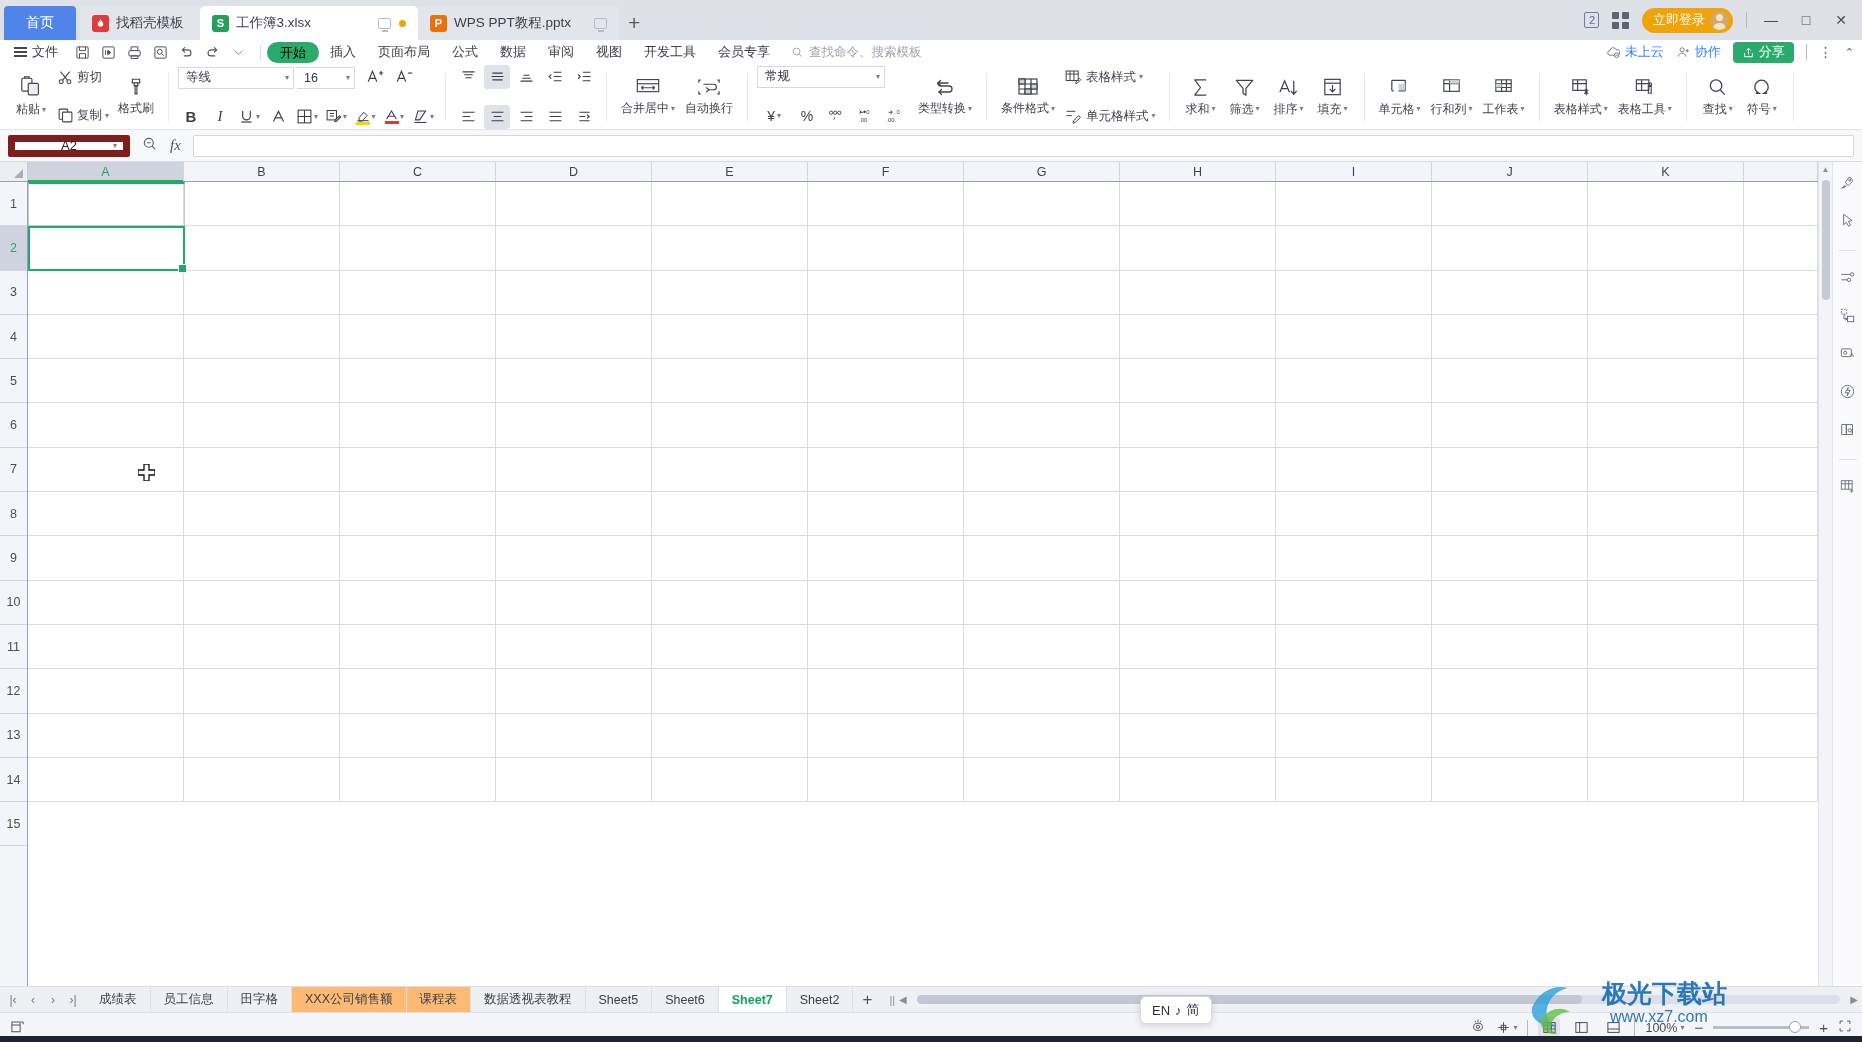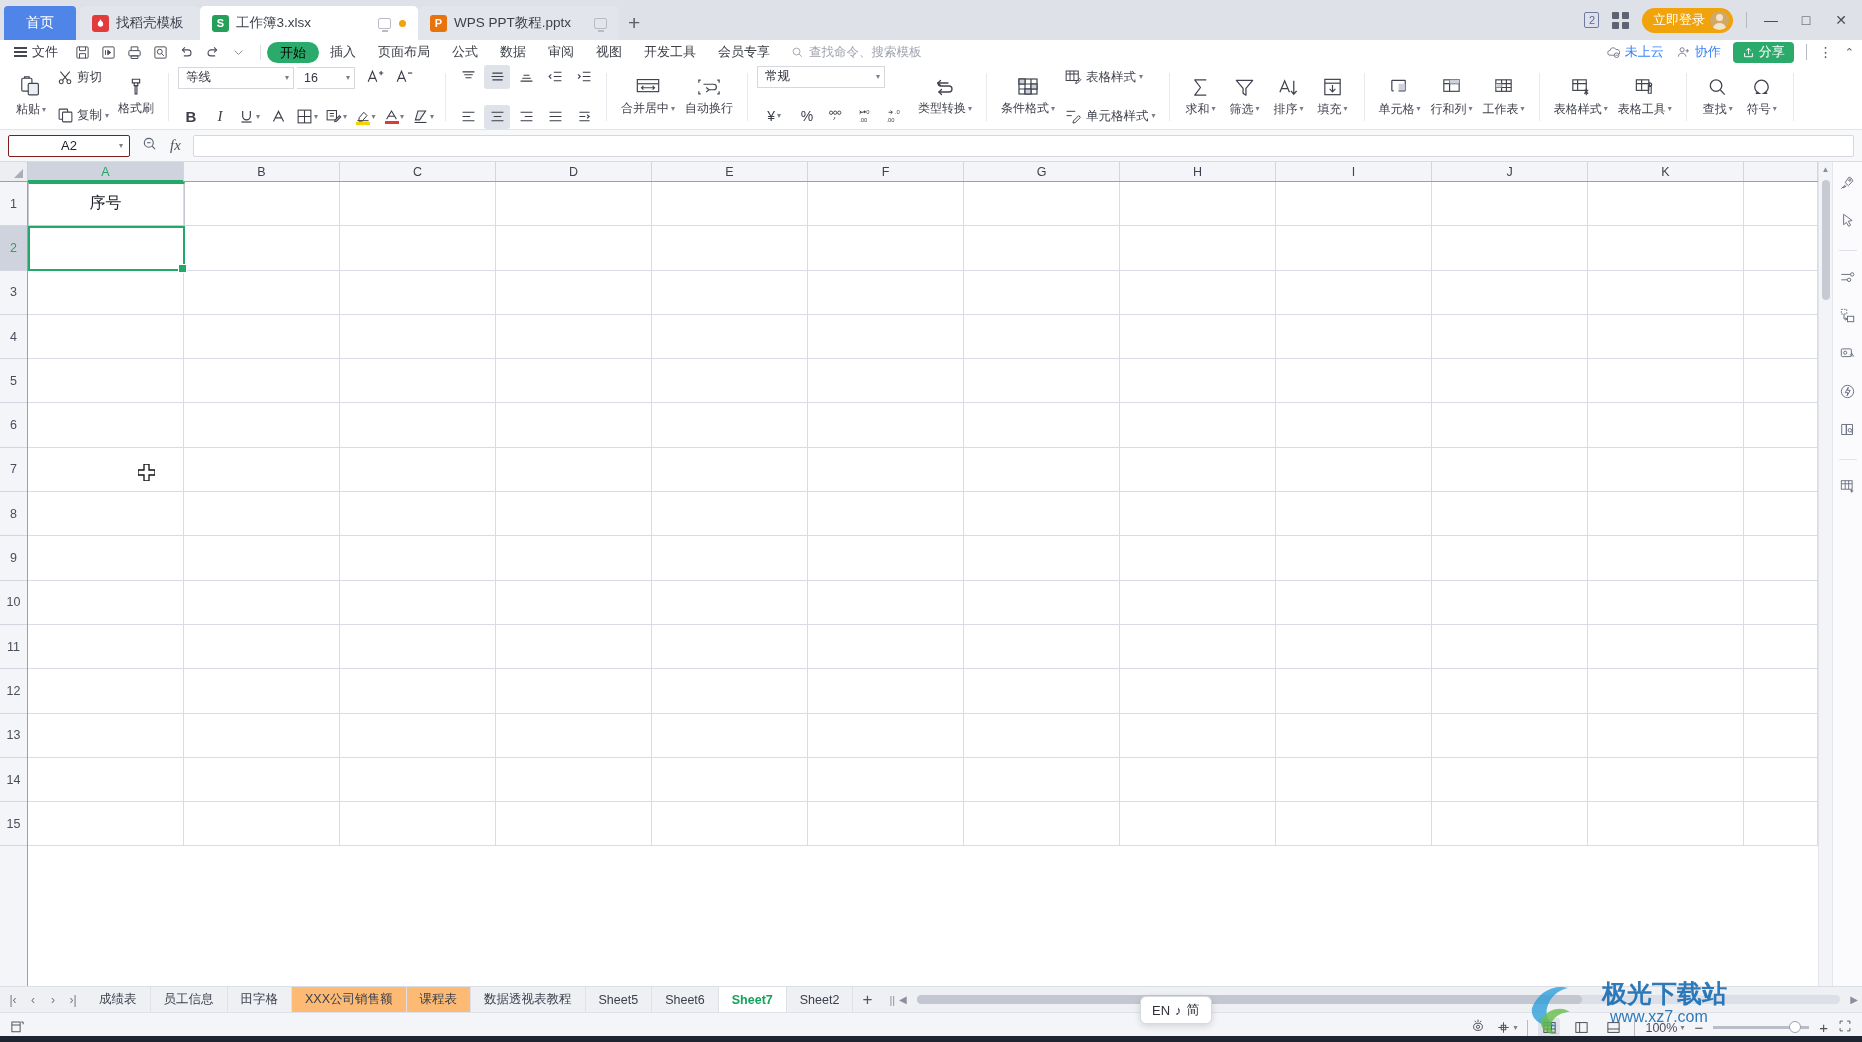--- a/index.html
+++ b/index.html
@@ -131,21 +131,21 @@
         color: #3b3e47; font-size: 14px; }
   .ib.sel { background: #dfe2e9; border-radius: 3px; }
   .ib-wide { width: 34px; height: 24px; display:flex; align-items:center; justify-content:center; gap:2px;}
 
   
   .formulabar {
     flex: 0 0 32px; background: #f7f8fa; display: flex; align-items: center;
     gap: 0; padding: 0 8px; border-bottom: 1px solid #d9dbe2;
   }
   .namebox {
-    width: 122px; height: 22px; background: #fff; border: 1px solid #7f1d1d; border-radius: 2px;
+    width: 122px; height: 22px; background: #fff; border: 7px solid #7f1d1d; border-radius: 2px;
     display: flex; align-items: center; justify-content: center; position: relative; font-size: 13px; color: #22252e;
   }
   .namebox .caret { position: absolute; right: 6px; }
   .fb-icons { display: flex; align-items: center; gap: 12px; padding: 0 12px; color: #5c6070; }
   .fx { font-style: italic; font-family: "Liberation Serif", serif; font-size: 15px; color: #4e5260; }
   .finput {
     flex: 1; height: 22px; background: #fff; border: 1px solid #d6d8de; border-radius: 2px;
     padding: 0 6px; font-size: 13px;
   }
 
@@ -1028,36 +1028,20 @@
             </div>
           <div class="rh">
               <span>14</span>
             </div>
           <div class="rh">
               <span>15</span>
             </div>
         </div>
 
         <div class="cells">
-          <div class="crow">
-            <div class="cell" style="width:156px;flex:0 0 156px;">
-              <span class="a1text">序号</span>
-            </div>
-            <div class="cell" style="width:156px;flex:0 0 156px;"></div>
-            <div class="cell" style="width:156px;flex:0 0 156px;"></div>
-            <div class="cell" style="width:156px;flex:0 0 156px;"></div>
-            <div class="cell" style="width:156px;flex:0 0 156px;"></div>
-            <div class="cell" style="width:156px;flex:0 0 156px;"></div>
-            <div class="cell" style="width:156px;flex:0 0 156px;"></div>
-            <div class="cell" style="width:156px;flex:0 0 156px;"></div>
-            <div class="cell" style="width:156px;flex:0 0 156px;"></div>
-            <div class="cell" style="width:156px;flex:0 0 156px;"></div>
-            <div class="cell" style="width:156px;flex:0 0 156px;"></div>
-            <div class="cell" style="flex:1;"></div>
-          </div>
 
           <div class="crow">
             <div class="cell" style="width:156px;flex:0 0 156px;"></div>
             <div class="cell" style="width:156px;flex:0 0 156px;"></div>
             <div class="cell" style="width:156px;flex:0 0 156px;"></div>
             <div class="cell" style="width:156px;flex:0 0 156px;"></div>
             <div class="cell" style="width:156px;flex:0 0 156px;"></div>
             <div class="cell" style="width:156px;flex:0 0 156px;"></div>
             <div class="cell" style="width:156px;flex:0 0 156px;"></div>
             <div class="cell" style="width:156px;flex:0 0 156px;"></div>

